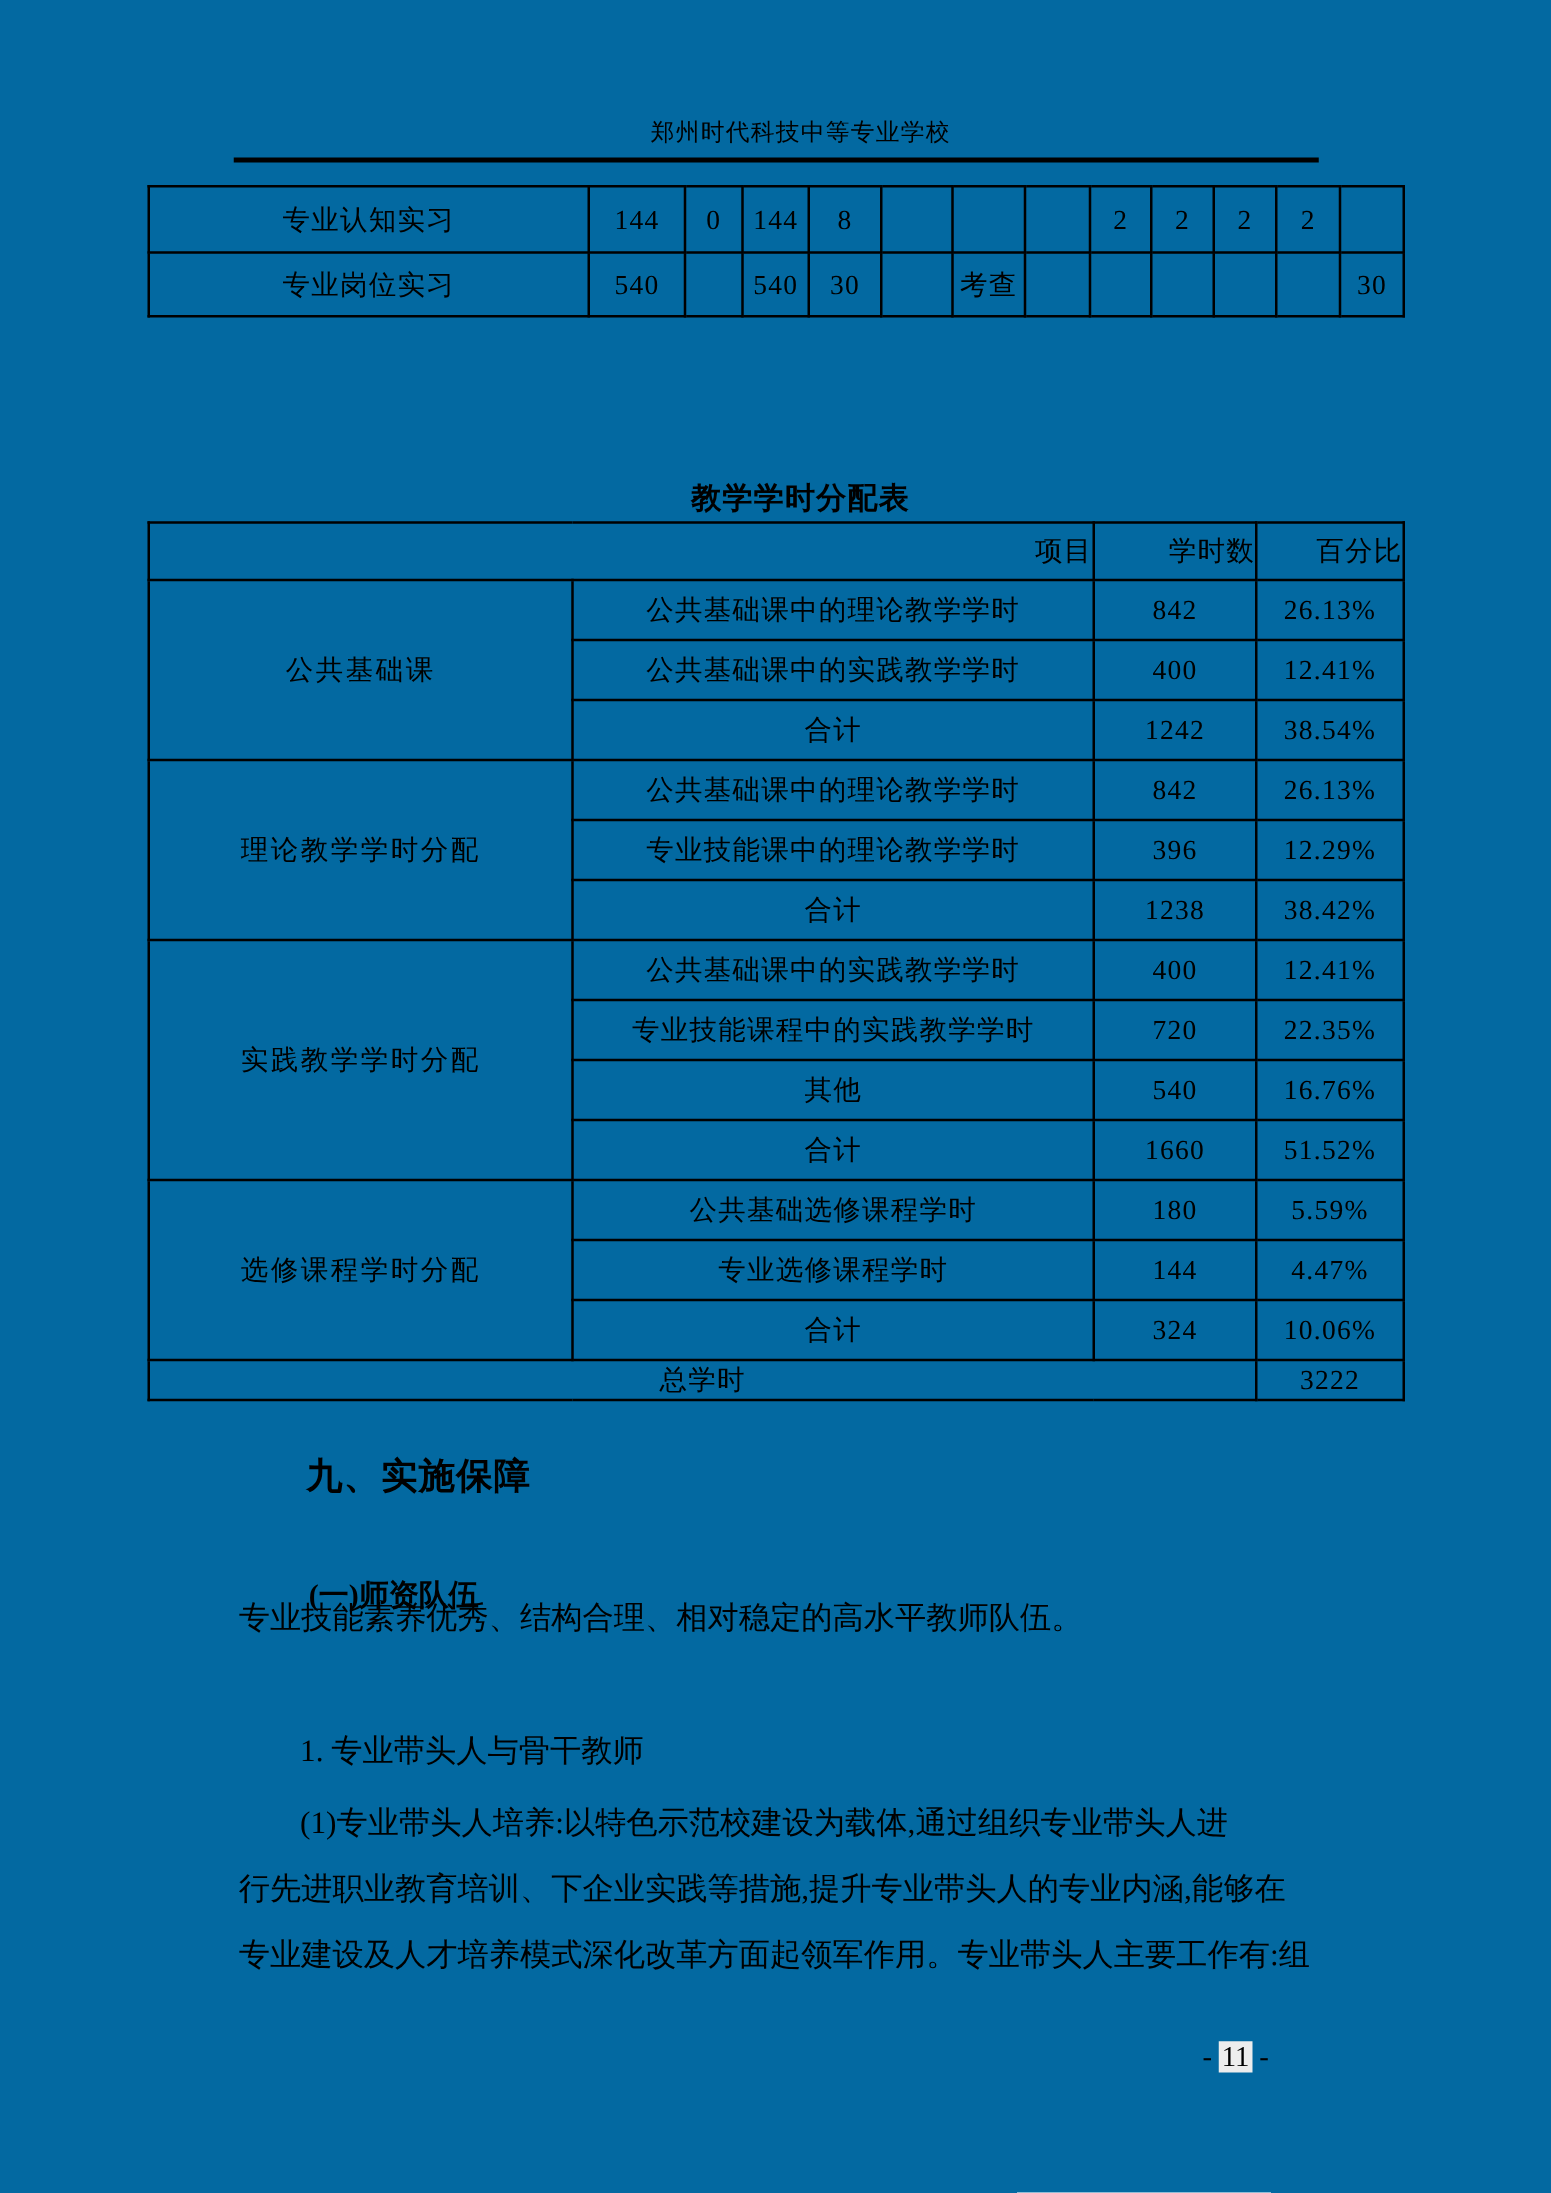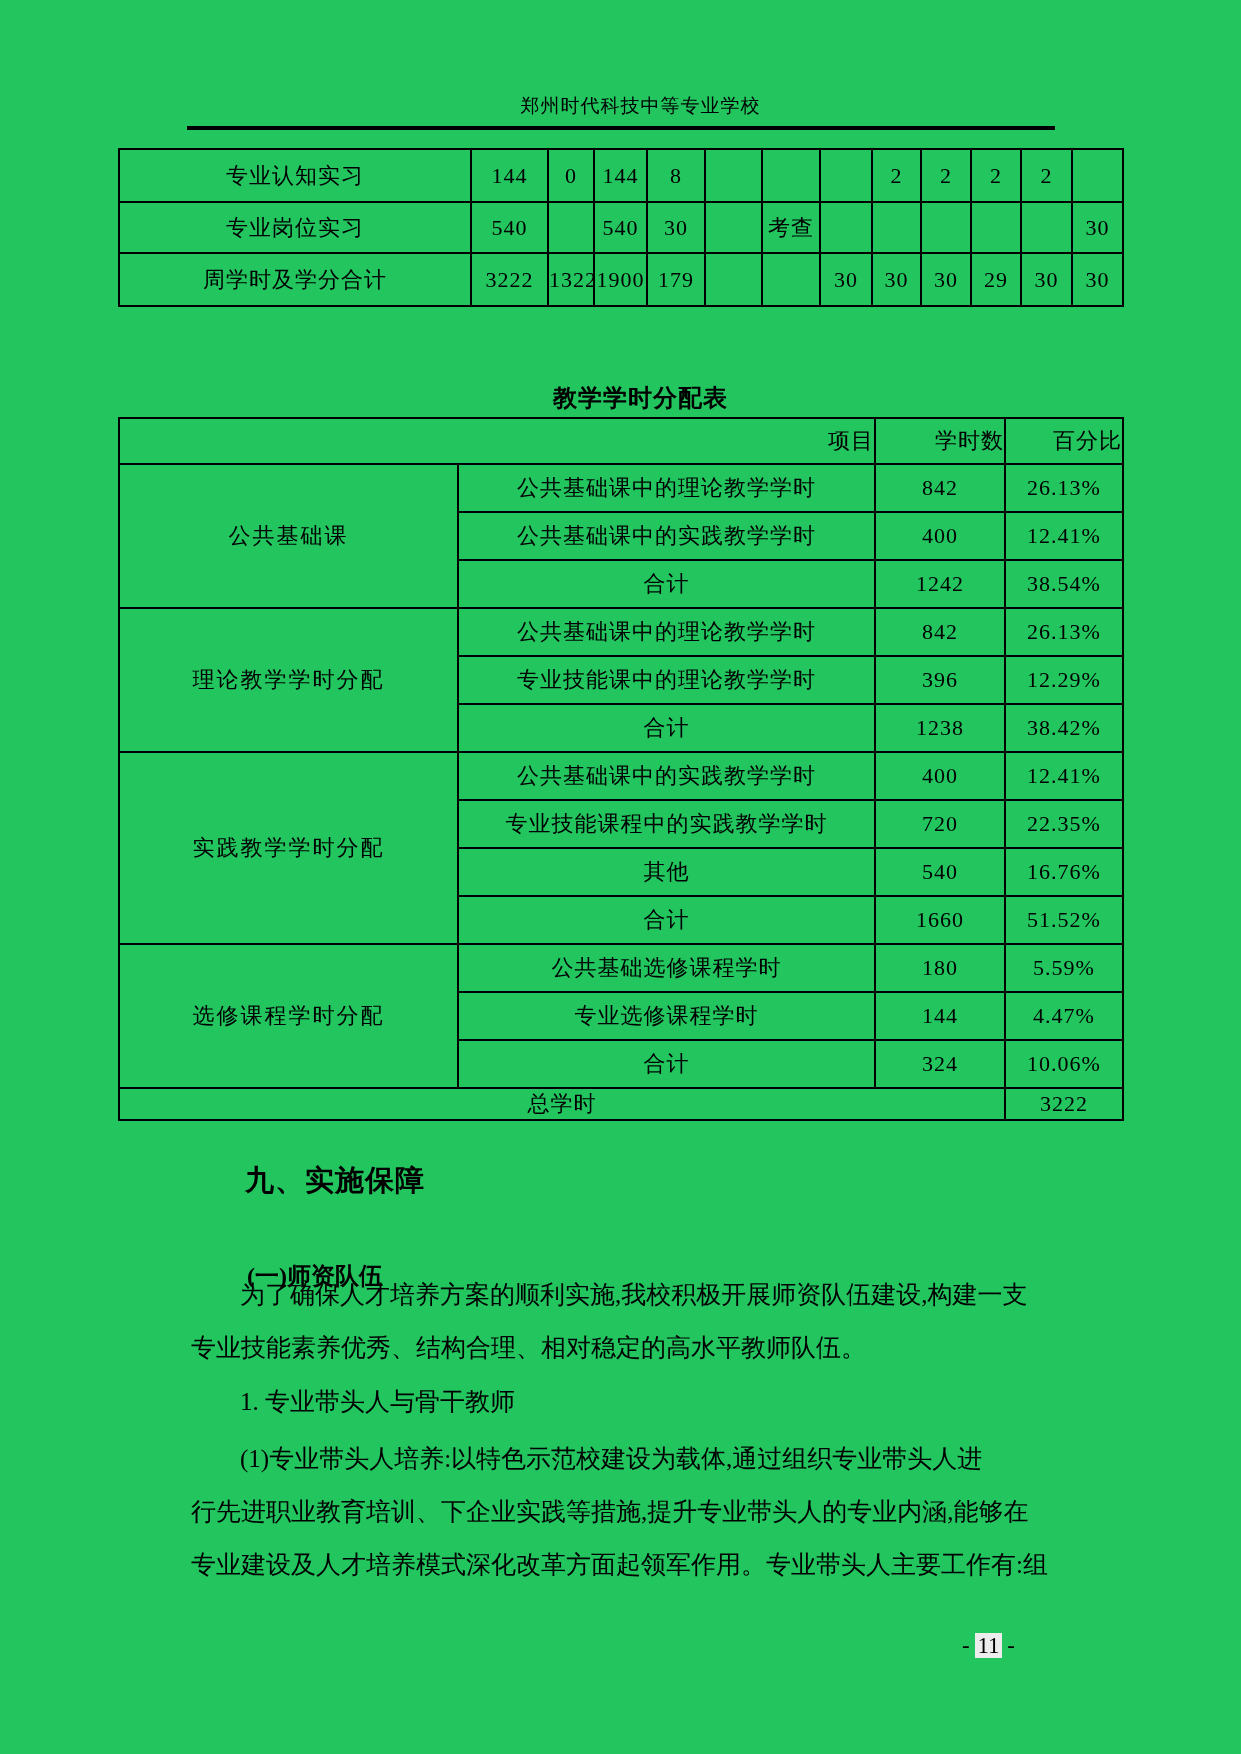--- a/index.html
+++ b/index.html
@@ -1,17 +1,17 @@
 <!DOCTYPE html>
 <html><head>
 <meta charset="utf-8">
 <style>
   html,body{margin:0;padding:0;background:#ffffff;}
   .page{
-    position:relative;width:1241px;height:1754px;background:#22c55e;color:#000;
+    position:relative;width:1241px;height:1754px;background:#0369a1;color:#000;
     font-family:"Liberation Serif","DejaVu Serif",serif;overflow:hidden;
   }
   
   .doc-header{position:absolute;top:93px;left:0;width:100%;text-align:center;
     font-size:19px;letter-spacing:1px;text-indent:40px;white-space:nowrap;}
   .header-rule{position:absolute;left:187px;top:126px;width:868px;height:4px;background:#000;}
   
   table{border-collapse:collapse;table-layout:fixed;}
   td{border:2px solid #000;text-align:center;vertical-align:middle;
      font-size:22px;padding:0;letter-spacing:1px;overflow:hidden;white-space:nowrap;}
@@ -89,35 +89,20 @@
       <td>30</td>
       <td></td>
       <td>考查</td>
       <td></td>
       <td></td>
       <td></td>
       <td></td>
       <td></td>
       <td>30</td>
     </tr>
-    <tr class="r3">
-      <td>周学时及学分合计</td>
-      <td>3222</td>
-      <td>1322</td>
-      <td>1900</td>
-      <td>179</td>
-      <td></td>
-      <td></td>
-      <td>30</td>
-      <td>30</td>
-      <td>30</td>
-      <td>29</td>
-      <td>30</td>
-      <td>30</td>
-    </tr>
   </tbody>
     </table>
 
   <div class="t2-title">教学学时分配表</div>
 
   <table class="t2">
     <colgroup>
       <col style="width:339px">
         <col style="width:417px">
         <col style="width:130px">
@@ -207,21 +192,20 @@
       <td colspan="3">总学时</td>
       <td>3222</td>
     </tr>
   </tbody>
     </table>
 
   <div class="h1">九、实施保障</div>
   <div class="h2">(一)师资队伍</div>
 
   <div class="para p1">
-    <div class="ln ind">为了确保人才培养方案的顺利实施,我校积极开展师资队伍建设,构建一支</div>
     <div class="ln">专业技能素养优秀、结构合理、相对稳定的高水平教师队伍。</div>
   </div>
 
   <div class="para li">
     <div class="ln ind">1. 专业带头人与骨干教师</div>
   </div>
 
   <div class="para p2">
     <div class="ln ind">(1)专业带头人培养:以特色示范校建设为载体,通过组织专业带头人进</div>
     <div class="ln">行先进职业教育培训、下企业实践等措施,提升专业带头人的专业内涵,能够在</div>

